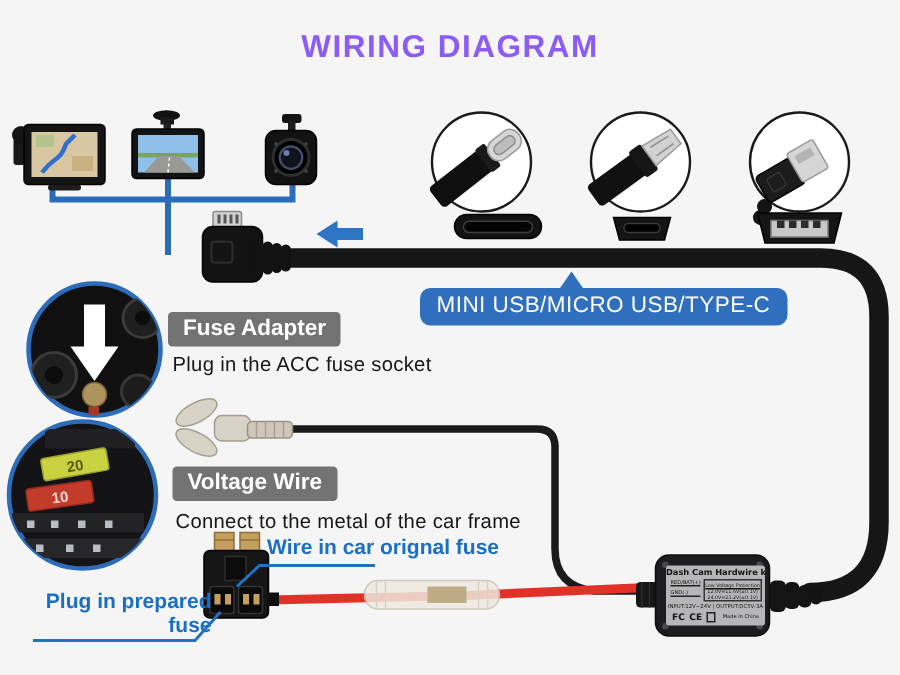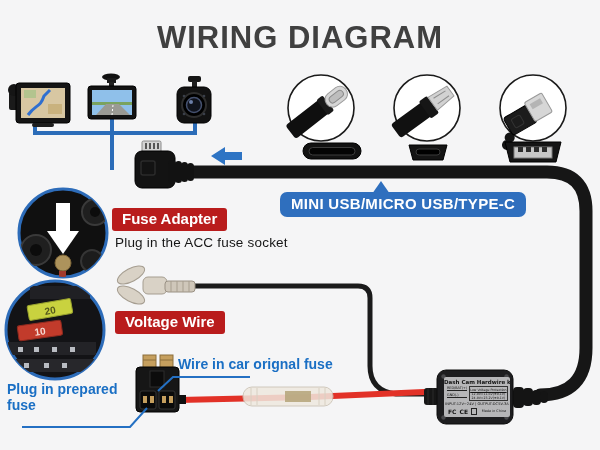--- a/index.html
+++ b/index.html
@@ -1,32 +1,32 @@
 <!DOCTYPE html>
 <html><head>
 <meta charset="utf-8">
 <style>
   html,body{margin:0;padding:0;background:#fff;}
   .stage{position:relative;width:600px;height:450px;background:#f5f5f6;overflow:hidden;
          font-family:"Liberation Sans",sans-serif;}
   .layer{position:absolute;left:0;top:0;}
   .title{position:absolute;left:0;right:0;top:20px;margin:0;text-align:center;
-         font-size:31px;font-weight:700;letter-spacing:1px;color:#404040;}
-  .chip{position:absolute;background:#b91c1c;color:#fff;font-weight:700;font-size:15px;
+         font-size:21px;font-weight:700;letter-spacing:1px;color:#8b5cf6;}
+  .chip{position:absolute;background:#737373;color:#fff;font-weight:700;font-size:15px;
         padding:2px 10px 4px;border-radius:3px;line-height:1.15;}
   .chip-fuse{left:112px;top:208px;}
   .chip-ground{left:115px;top:311px;}
   .desc{position:absolute;font-size:13.5px;color:#161616;letter-spacing:.2px;}
   .desc-fuse{left:115px;top:235px;}
   .desc-ground{left:117px;top:340px;}
   .usb-chip{position:absolute;left:280px;top:192px;background:#2f6fbe;color:#fff;
-            font-weight:700;font-size:15px;padding:3px 11px 5px;border-radius:7px;letter-spacing:.3px;}
+            font-weight:400;font-size:15px;padding:3px 11px 5px;border-radius:7px;letter-spacing:.3px;}
   .callout{position:absolute;color:#1a6fc4;font-weight:700;font-size:14px;line-height:1.15;}
   .callout-orig{left:178px;top:356px;white-space:nowrap;}
-  .callout-prep{left:7px;top:381px;width:134px;text-align:left;}
+  .callout-prep{left:7px;top:392px;width:134px;text-align:right;}
   
   .mlabel{position:absolute;left:444px;top:377px;width:66px;height:40px;background:#b6b6b8;
           border-radius:2px;color:#141414;overflow:hidden;font-family:"DejaVu Sans",sans-serif;}
   .mlabel .t{font-size:5.5px;font-weight:700;text-align:center;padding-top:2px;white-space:nowrap;}
   .mlabel .row{display:flex;gap:2px;padding:1px 3px 0;}
   .mlabel .leftcol{width:22px;font-size:3.4px;display:flex;flex-direction:column;gap:2px;}
   .mlabel .leftcol span{border-bottom:.5px solid #222;display:block;white-space:nowrap;}
   .mlabel .pbox{flex:1;border:.6px solid #333;font-size:3.2px;text-align:center;line-height:1.25;padding:.5px 0;}
   .mlabel .pbox .pt{text-decoration:underline;display:block;white-space:nowrap;}
   .mlabel .io{font-size:3.6px;text-align:center;margin-top:1px;white-space:nowrap;}
@@ -262,20 +262,21 @@
   </svg>
 
   <h1 class="title">WIRING DIAGRAM</h1>
 
   <div class="usb-chip">MINI USB/MICRO USB/TYPE-C</div>
 
   <div class="chip chip-fuse">Fuse Adapter</div>
   <div class="desc desc-fuse">Plug in the ACC fuse socket</div>
 
   <div class="chip chip-ground">Voltage Wire</div>
+  <div class="desc desc-ground">Connect to the metal of the car frame</div>
 
   <div class="callout callout-orig">Wire in car orignal fuse</div>
   <div class="callout callout-prep">Plug in prepared fuse</div>
 
   <div class="mlabel">
     <div class="t">Dash Cam Hardwire kit</div>
     <div class="row">
       <div class="leftcol">
         <span>RED/BAT(+)</span>
         <span>GND(-)</span>

